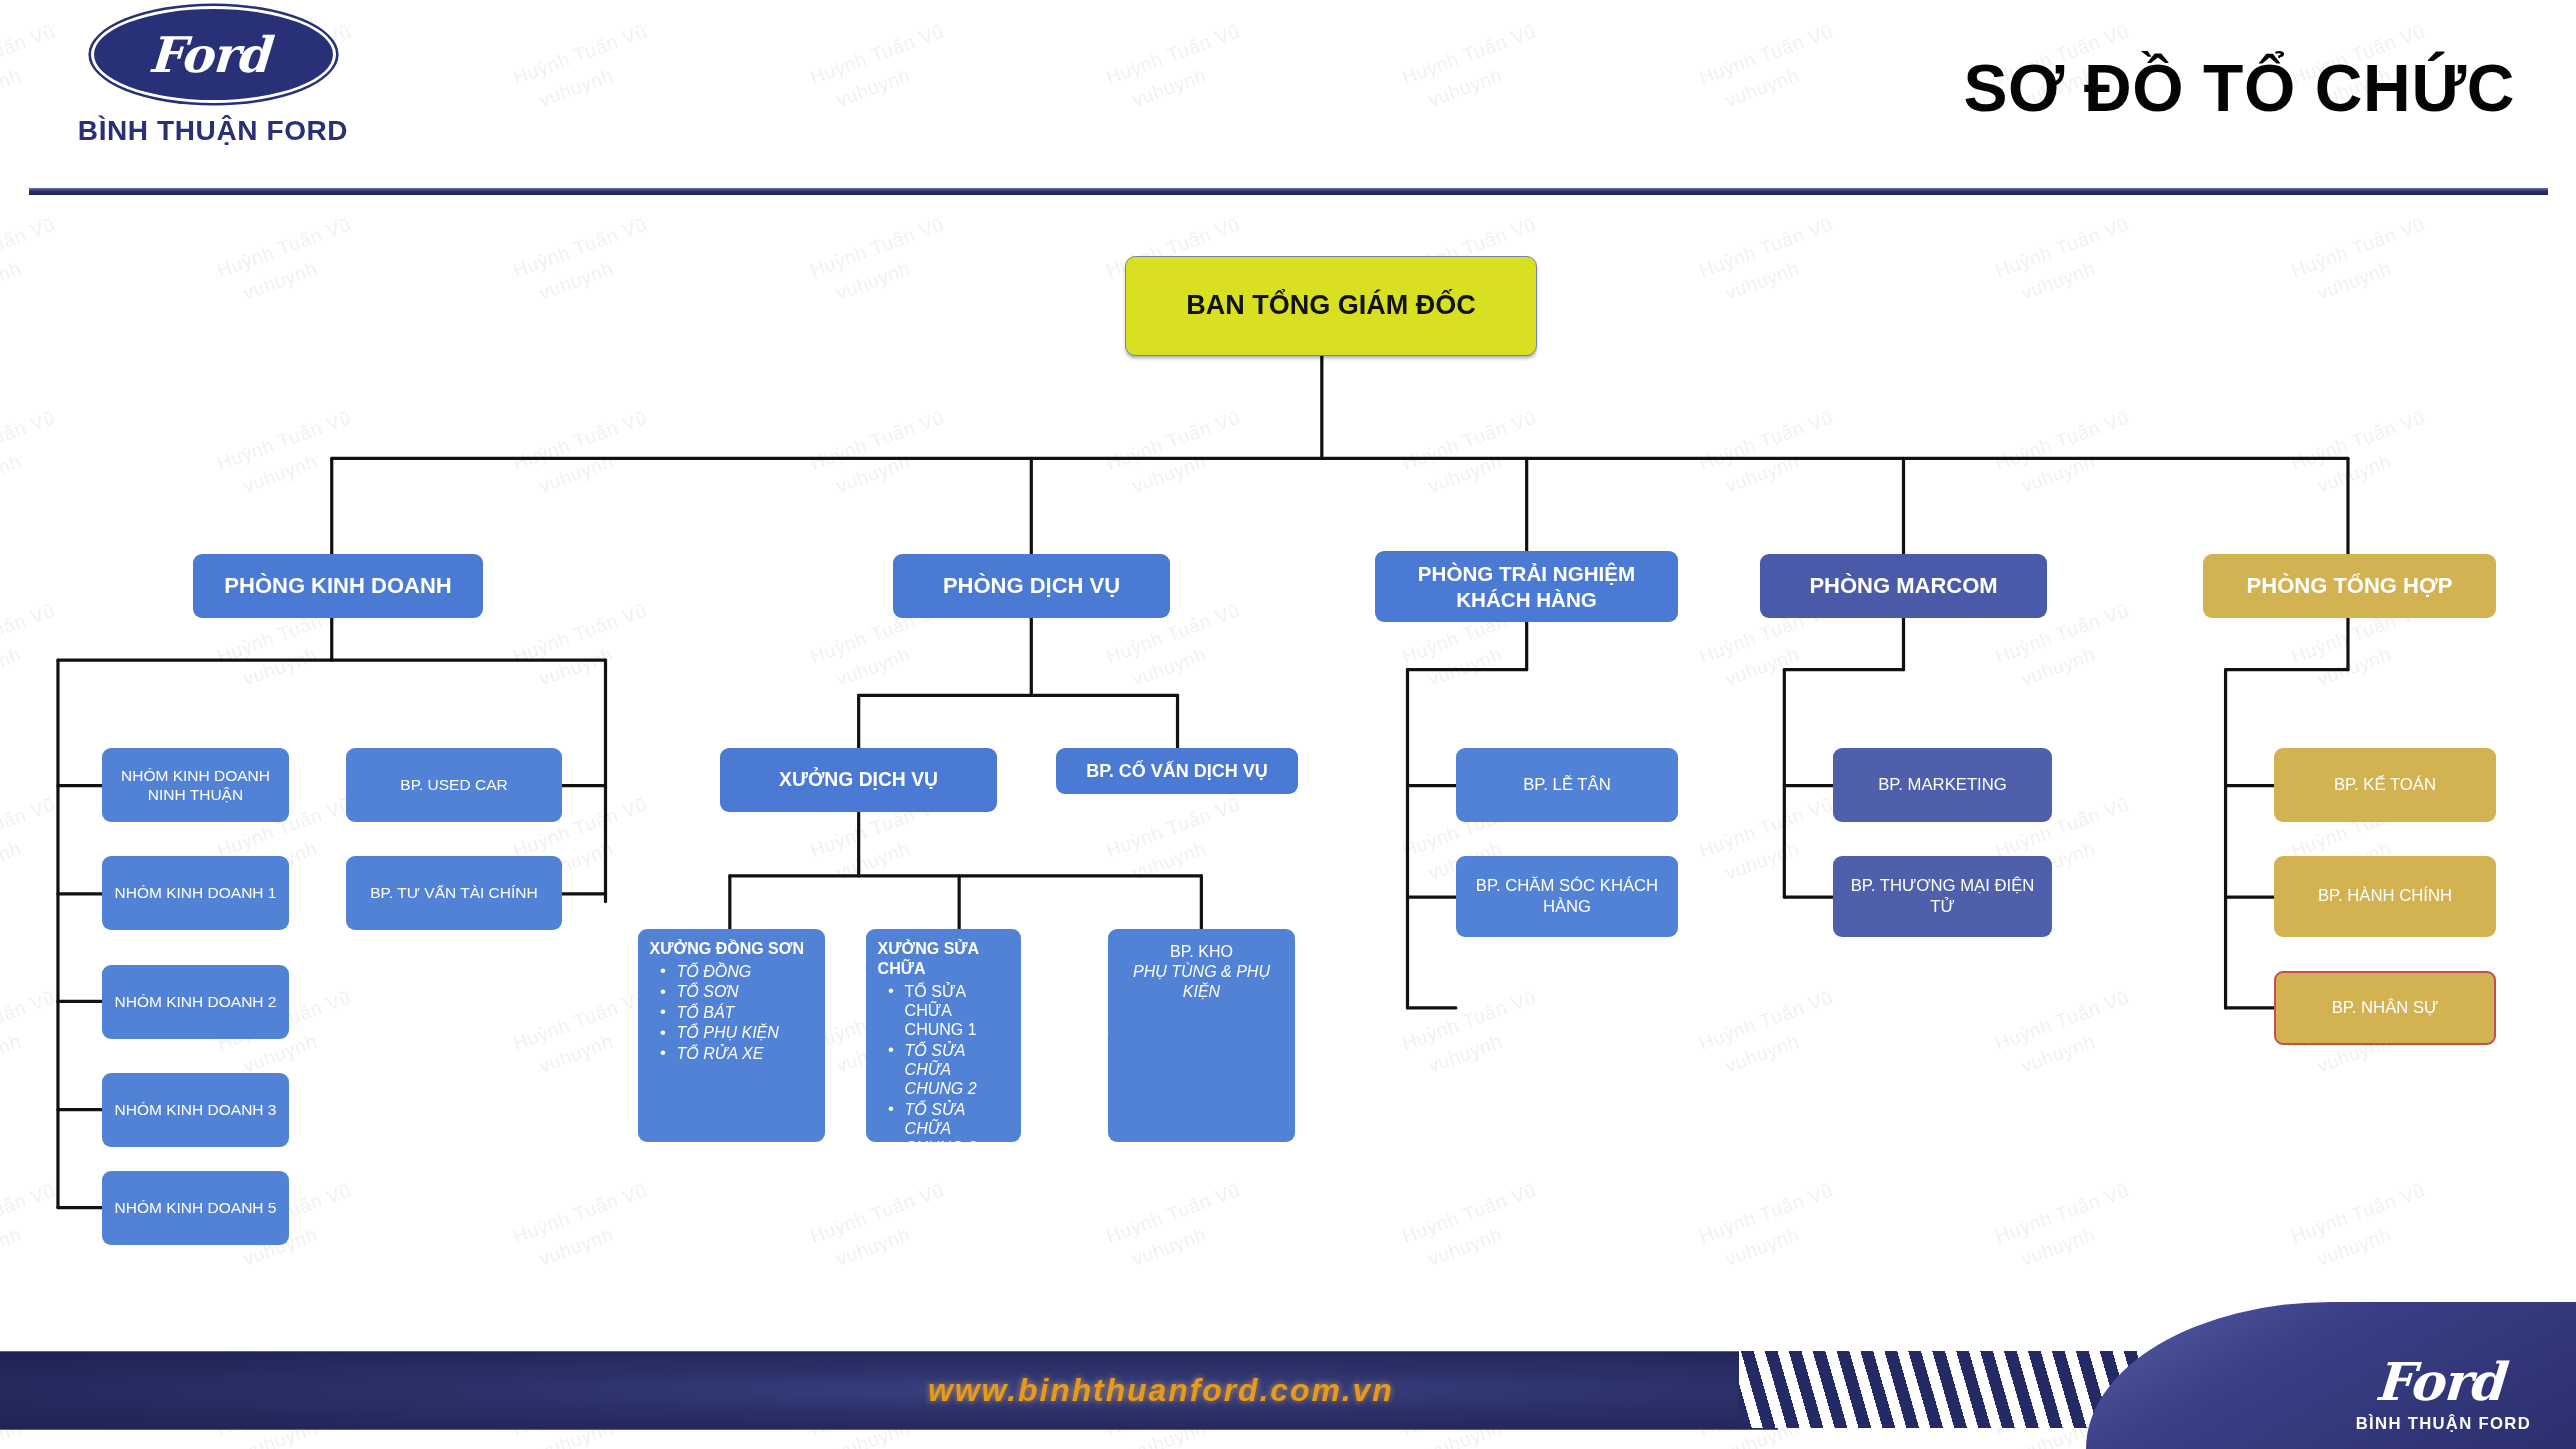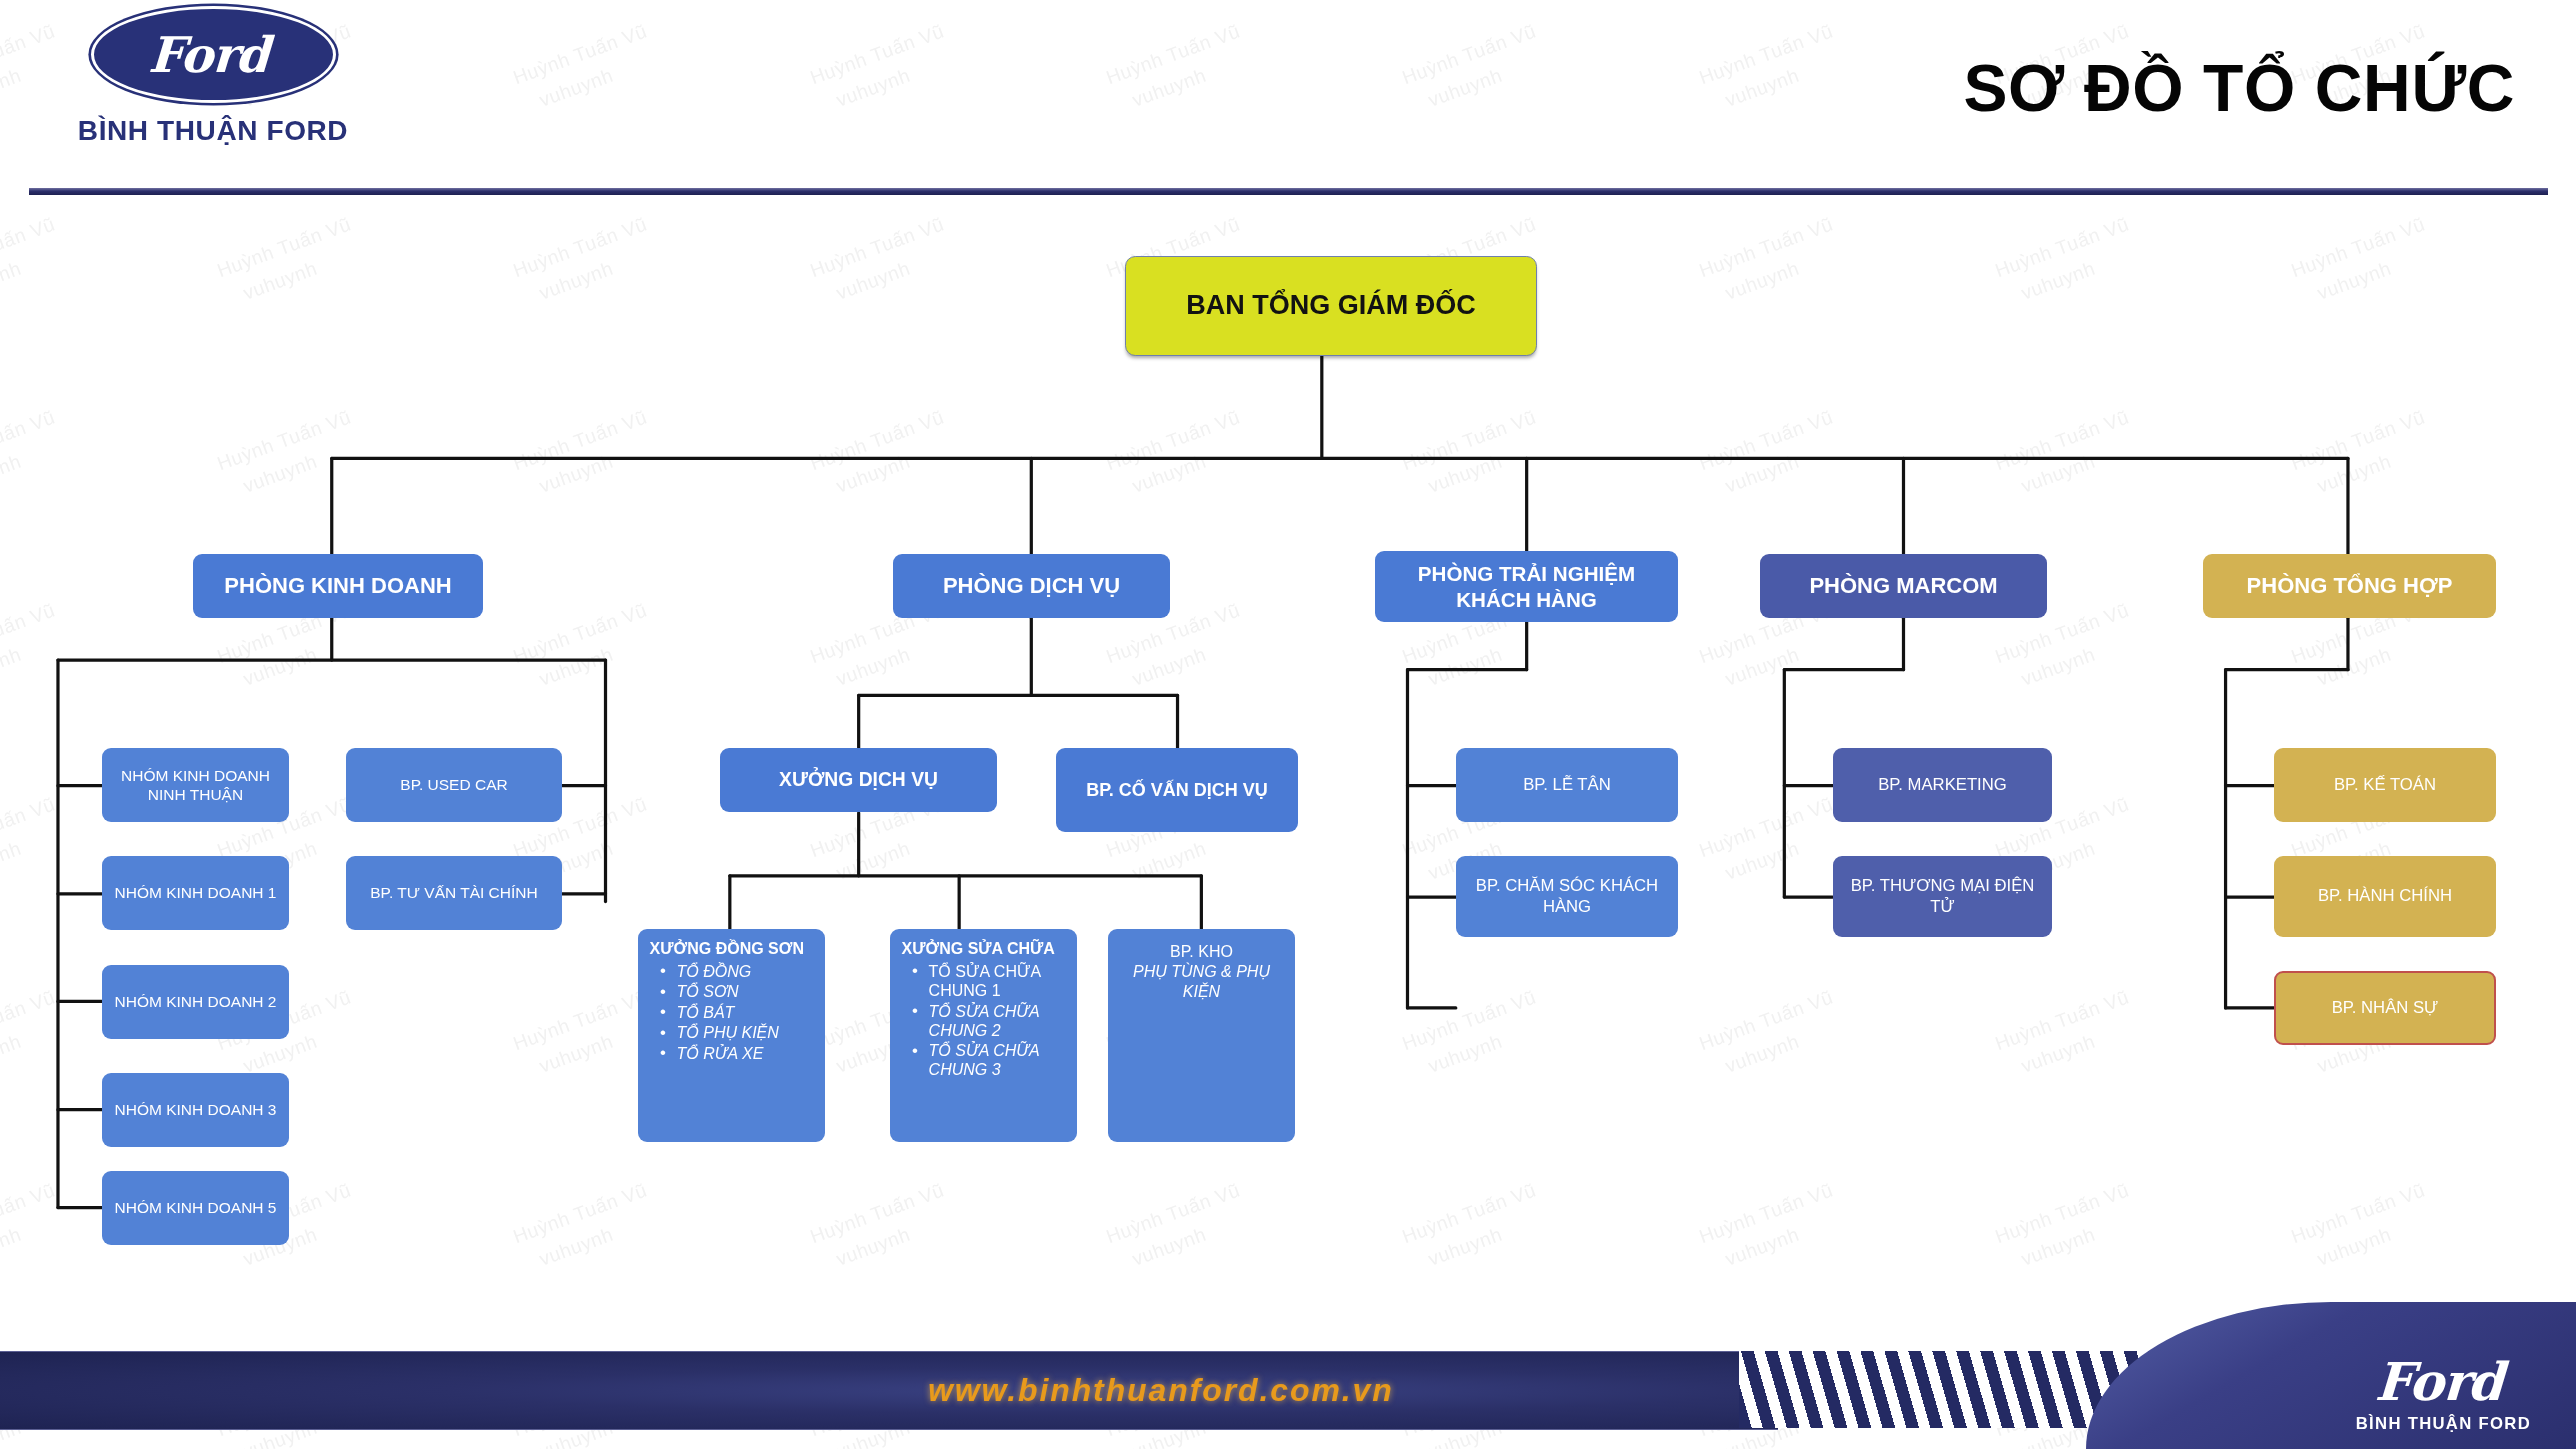--- a/index.html
+++ b/index.html
@@ -375,36 +375,36 @@
   <div class="node unit" style="left:346px; top:555px; width:216px; height:74px; font-size:15.5px;">
     <span>BP. USED CAR</span>
   </div>
   <div class="node unit" style="left:346px; top:663px; width:216px; height:74px; font-size:15.5px;">
     <span>BP. TƯ VẤN TÀI CHÍNH</span>
   </div>
 
   <div class="node dept" style="left:720px; top:555px; width:277px; height:64px; font-size:19.3px;">
     <span>XƯỞNG DỊCH VỤ</span>
   </div>
-  <div class="node dept" style="left:1056px; top:555px; width:242px; height:84px; font-size:18px;">
+  <div class="node dept" style="left:1056px; top:555px; width:242px; height:46px; font-size:18px;">
     <span>BP. CỐ VẤN DỊCH VỤ</span>
   </div>
 
   <div class="node unit listbox" style="left:638px; top:736px; width:187px; height:213px; font-size:16px;">
     <span class="lb-title">XƯỞNG ĐỒNG SƠN</span>
     <ul>
       <li>TỔ ĐỒNG</li>
       <li>TỔ SƠN</li>
       <li>TỔ BÁT</li>
       <li>TỔ PHỤ KIỆN</li>
       <li>TỔ RỬA XE</li>
     </ul>
   </div>
 
-  <div class="node unit listbox" style="left:866px; top:736px; width:187px; height:213px; font-size:16px;margin-left:24px;">
+  <div class="node unit listbox" style="left:866px; top:736px; width:155px; height:213px; font-size:16px;">
     <span class="lb-title">XƯỞNG SỬA CHỮA</span>
     <ul>
       <li class="plain">TỔ SỬA CHỮA CHUNG 1</li>
       <li>TỔ SỬA CHỮA CHUNG 2</li>
       <li>TỔ SỬA CHỮA CHUNG 3</li>
     </ul>
   </div>
 
   <div class="node unit" style="left:1108px; top:736px; width:187px; height:213px; font-size:16px;
               flex-direction:column; justify-content:flex-start; padding-top:13px;">

